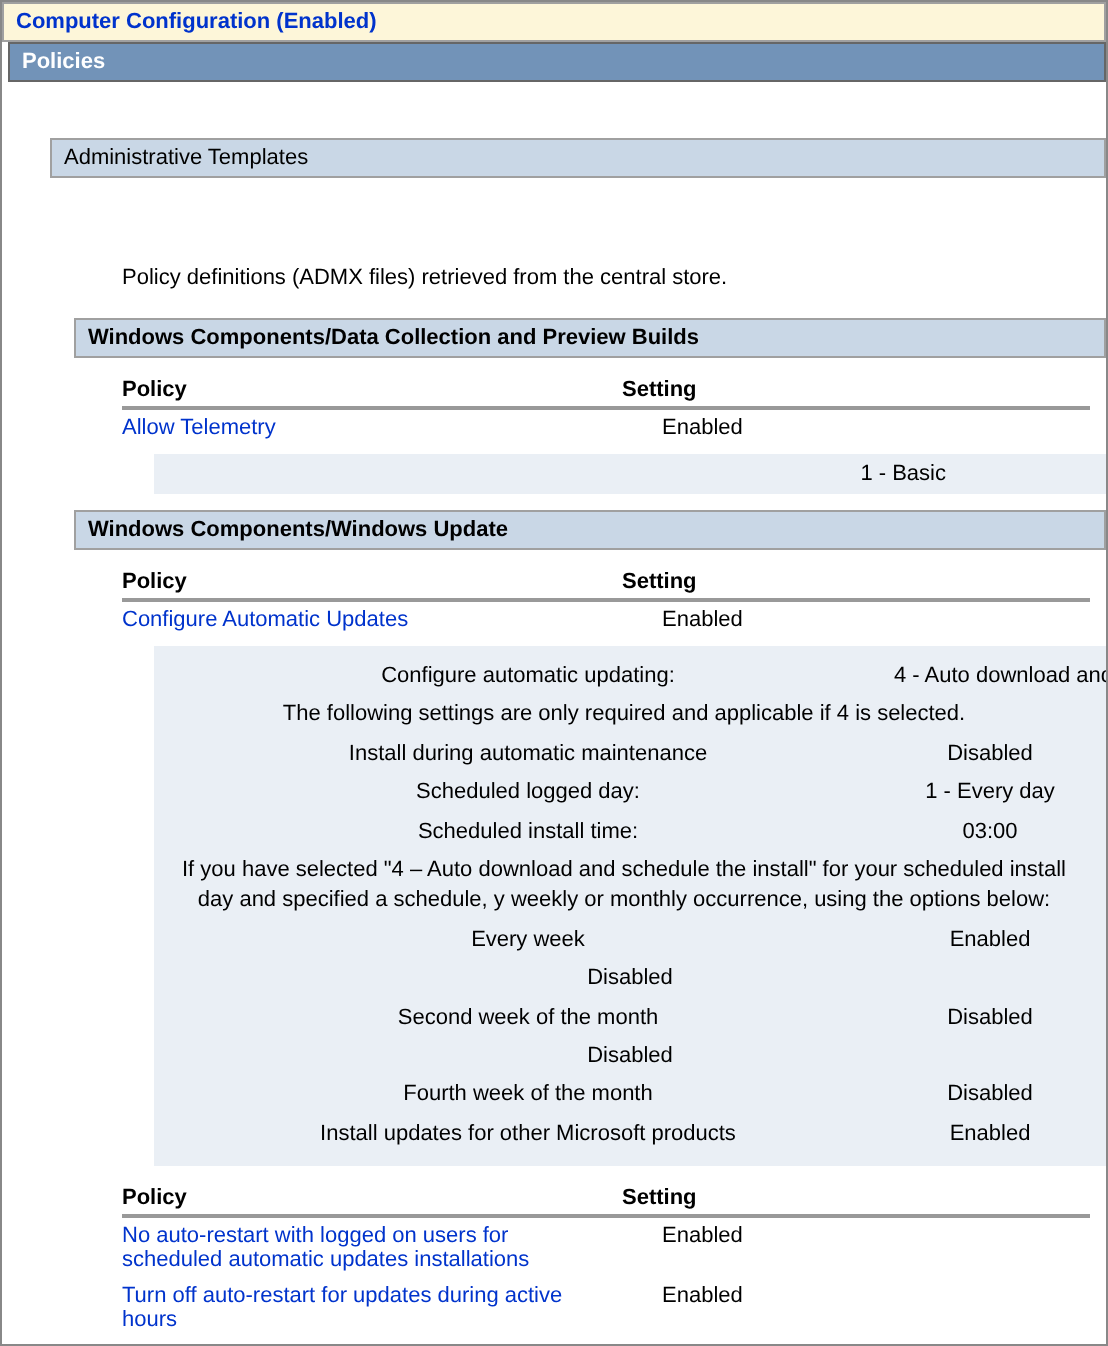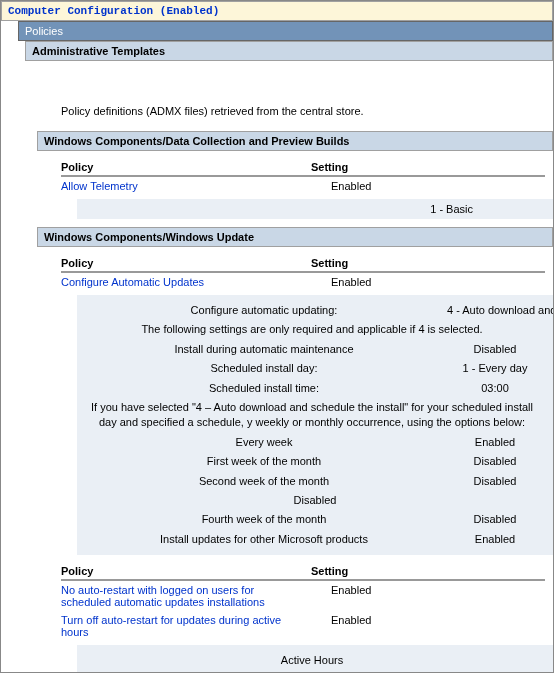--- a/index.html
+++ b/index.html
@@ -13,36 +13,36 @@
     overflow: hidden;
     position: relative;
     border: 1px solid #888;
   }
   .level0 {
     background: #fdf6d9;
     border: 1px solid #a0a0a0;
     font-weight: bold;
     color: #0033cc;
     padding: 3px 6px;
-    font-family: Liberation Mono, monospace;
   }
   .level1 {
-    margin-left: 17px;
+    margin-left: 3px;
     background: #7293b8;
     color: #fff;
-    font-weight: normal;
+    font-weight: bold;
     padding: 3px 6px;
     border: 1px solid #666;
   }
   .level2 {
     margin-left: 24px;
     background: #c9d7e6;
-    font-weight: bold;
+    font-weight: normal;
     padding: 3px 6px;
     border: 1px solid #a0a0a0;
+    margin-top: 28px;
   }
   .desc {
     margin-left: 60px;
     padding: 4px 0 8px 0;
     color: #000;
     margin-top: 40px;
   }
   .section-title {
     margin-left: 36px;
     background: #c9d7e6;
@@ -151,36 +151,35 @@
     <div class="s2">4 - Auto download and sche</div>
   </div>
   <div class="sub-row full">
     <div class="s1">The following settings are only required and applicable if 4 is selected.</div>
   </div>
   <div class="sub-row">
     <div class="s1">Install during automatic maintenance</div>
     <div class="s2">Disabled</div>
   </div>
   <div class="sub-row">
-    <div class="s1">Scheduled install day:</div>
+    <div class="s1">Scheduled logged day:</div>
     <div class="s2">1 - Every day</div>
   </div>
   <div class="sub-row">
     <div class="s1">Scheduled install time:</div>
     <div class="s2">03:00</div>
   </div>
   <div class="sub-row full">
     <div class="s1">If you have selected "4 – Auto download and schedule the install" for your scheduled install day and specified a schedule, y weekly or monthly occurrence, using the options below:</div>
   </div>
   <div class="sub-row">
     <div class="s1">Every week</div>
     <div class="s2">Enabled</div>
   </div>
   <div class="sub-row">
-    <div class="s1">First week of the month</div>
     <div class="s2">Disabled</div>
   </div>
   <div class="sub-row">
     <div class="s1">Second week of the month</div>
     <div class="s2">Disabled</div>
   </div>
   <div class="sub-row">
     <div class="s2">Disabled</div>
   </div>
   <div class="sub-row">

